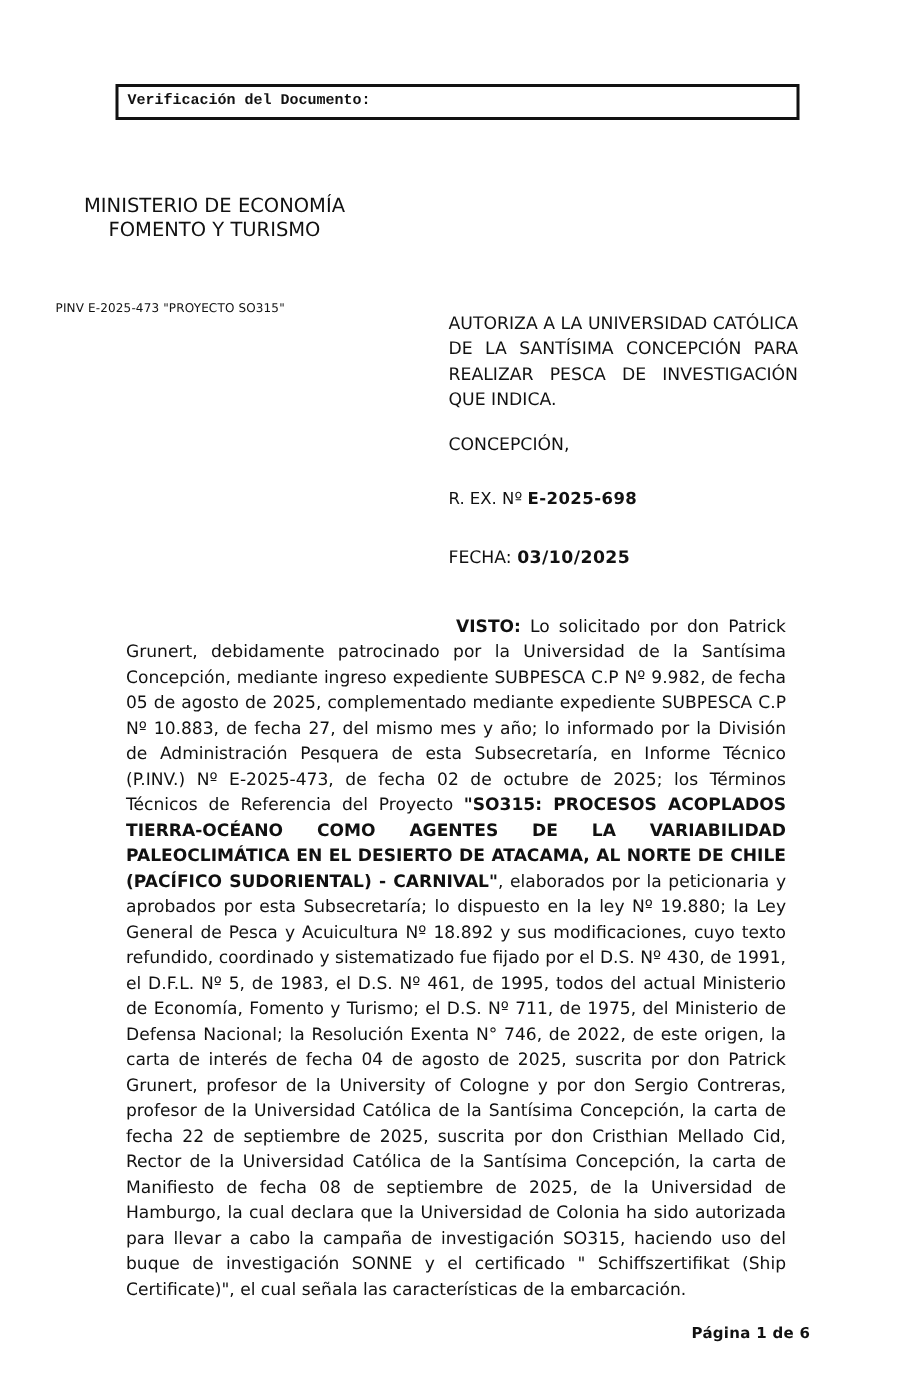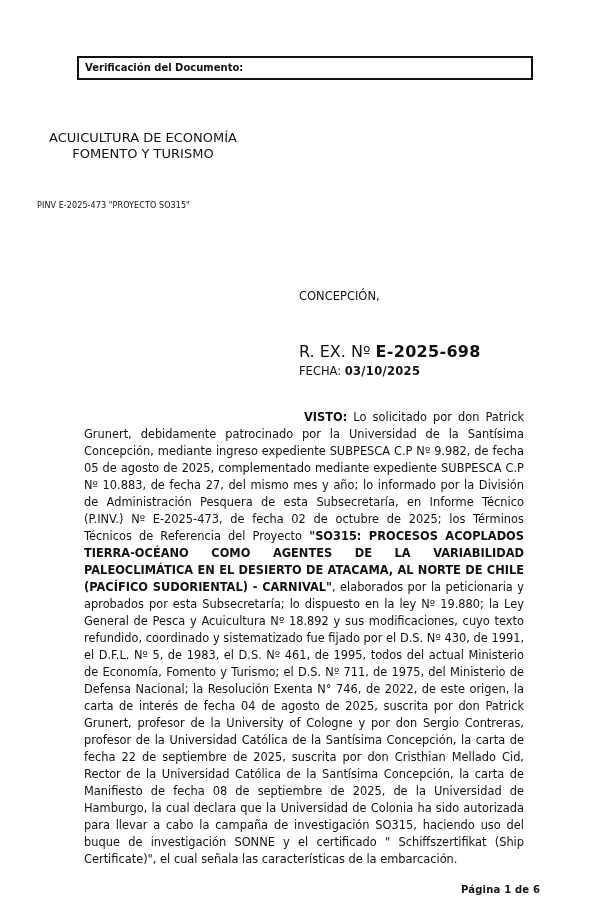--- a/index.html
+++ b/index.html
@@ -18,21 +18,21 @@
 
   
   .verify-box {
     position: absolute;
     left: 77px; top: 56px;
     width: 456px;
     border: 2px solid var(--ink, #111111);
     padding: 3px 6px 4px 6px;
     font-weight: bold;
   }
-  .verify-title { font-size: 10px; line-height: 13px; }
+  .verify-title { font-size: 10px; line-height: 13px; font-family: Liberation Mono, monospace; }
   .verify-list {
     list-style: disc;
     padding-left: 40px;
     font-size: 9.5px;
     line-height: 13px;
     letter-spacing: -0.15px;
   }
 
   
   .letterhead {
@@ -66,22 +66,21 @@
     text-align: justify;
   }
   .city {
     position: absolute;
     left: 299px; top: 289px;
     font-size: 11.5px;
   }
   .res-number {
     position: absolute;
     left: 299px; top: 326px;
-    font-size: 16px;
-    margin-top: 16px;
+    font-size: 11px;
   }
   .res-date {
     position: absolute;
     left: 299px; top: 364px;
     font-size: 11.5px;
   }
   .res-number .b, .res-date .b { font-weight: bold; letter-spacing: 0.3px; }
 
   
   .body-par {
@@ -107,26 +106,27 @@
 </head>
 <body style="--ink: #111111; --background: #ffffff;">
 
 <div class="page">
 
   <div class="verify-box">
     <div class="verify-title">Verificación del Documento:</div>
   </div>
 
   <div class="letterhead">
-    <div class="ministry">ACUICULTURA DE ECONOMÍA</div>
+    <div class="ministry">MINISTERIO DE ECONOMÍA</div>
     <div class="ministry">FOMENTO Y TURISMO</div>
   </div>
 
   <div class="file-ref">PINV E-2025-473 "PROYECTO SO315"</div>
 
+  <div class="subject">AUTORIZA A LA UNIVERSIDAD CATÓLICA DE LA SANTÍSIMA CONCEPCIÓN PARA REALIZAR PESCA DE INVESTIGACIÓN QUE INDICA.</div>
 
   <div class="city">CONCEPCIÓN,</div>
 
   <div class="res-number">
     <span>R. EX. Nº </span><span class="b">E-2025-698</span>
   </div>
 
   <div class="res-date">
     <span>FECHA: </span><span class="b">03/10/2025</span>
   </div>

